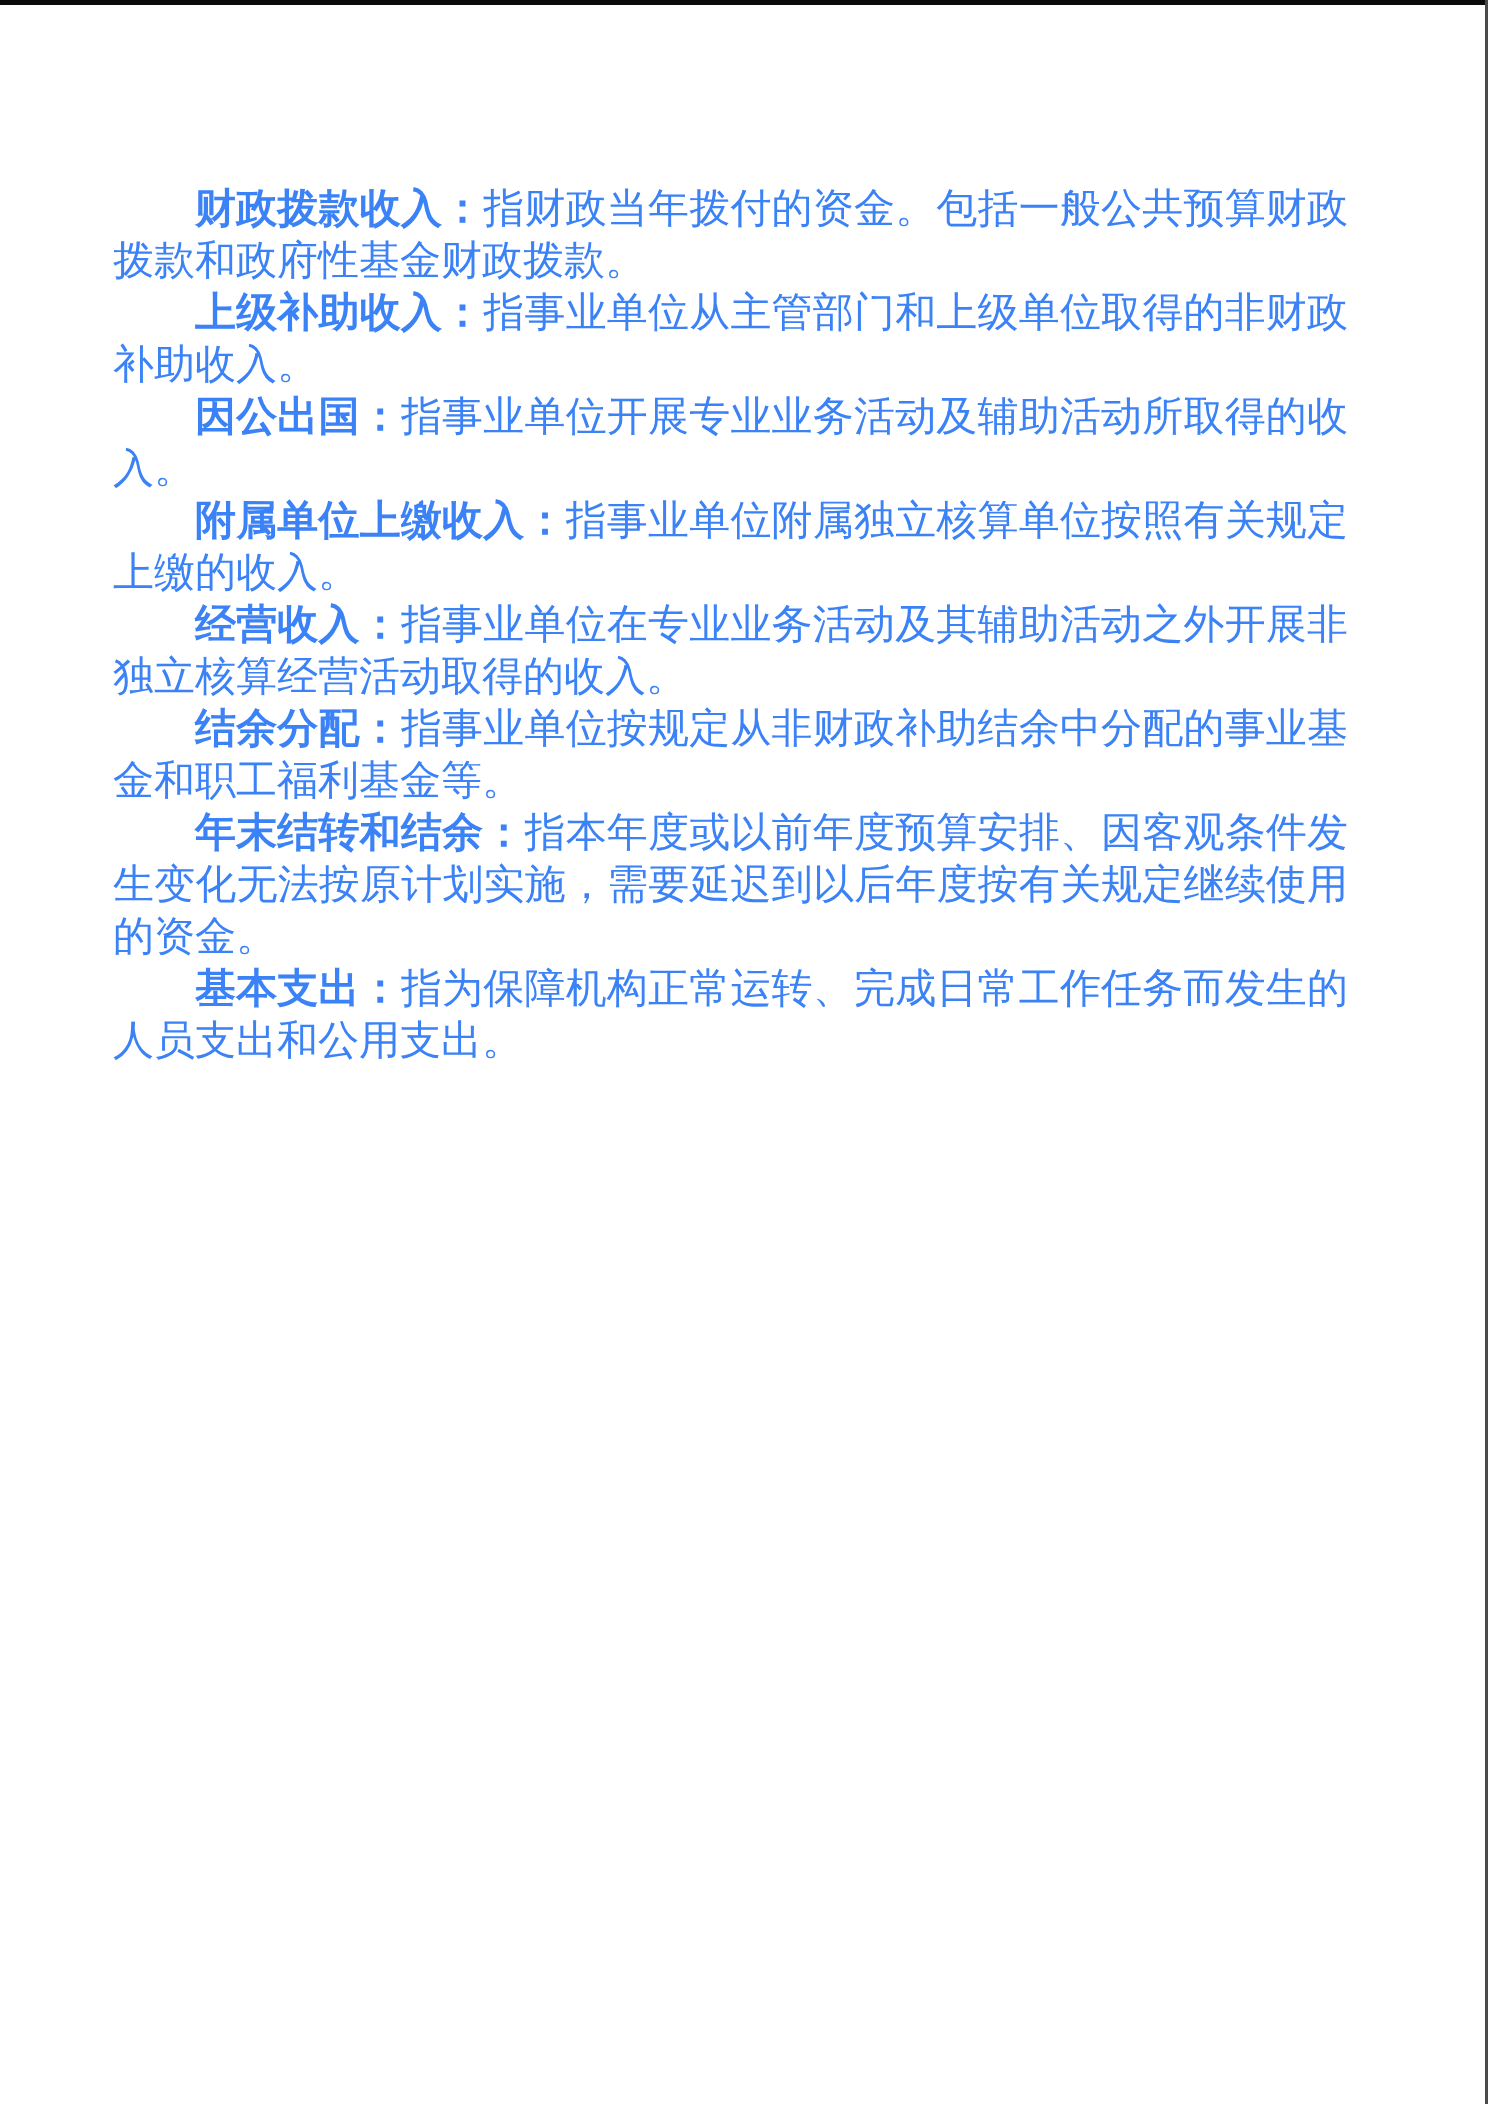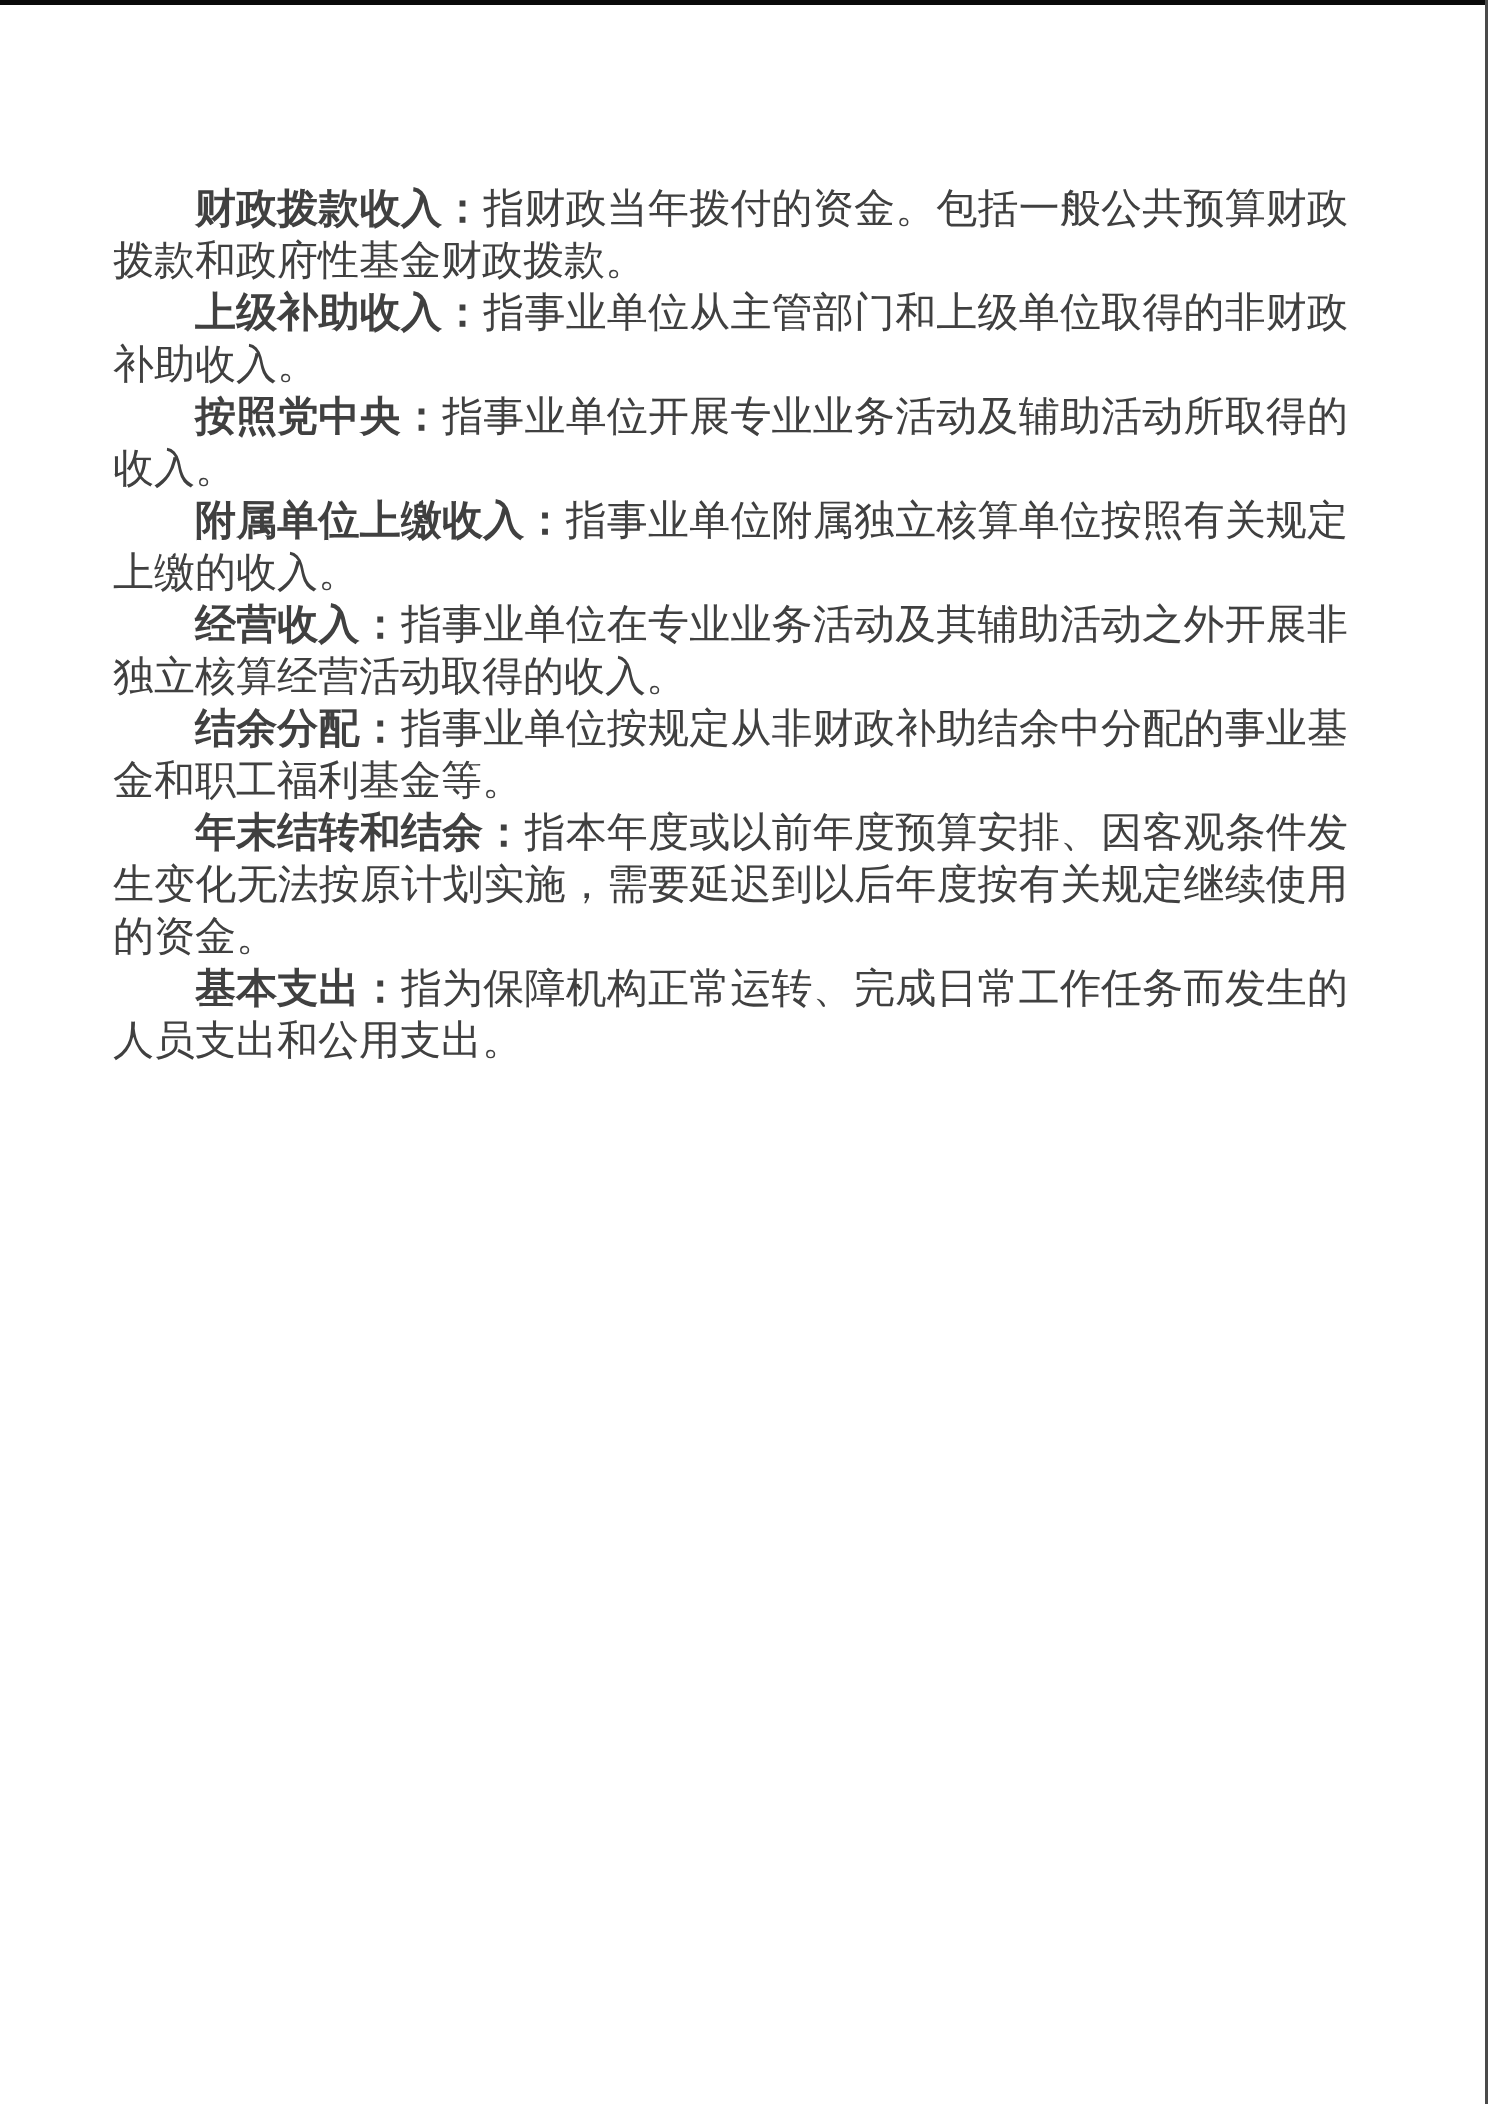--- a/index.html
+++ b/index.html
@@ -24,21 +24,21 @@
     position: absolute;
     top: 0; right: 0;
     width: 3px; height: 2104px;
     background: #4a4a4a;
   }
   .doc-content {
     position: absolute;
     left: 113px;
     top: 182px;
     width: 1235px;
-    color: #404040;
+    color: #3b82f6;
     font-size: 41px;
     line-height: 52px;
     text-align: justify;
   }
   .doc-content p {
     margin: 0;
     padding: 0;
     text-indent: 2em;
     word-break: break-all;
   }
@@ -49,19 +49,19 @@
 </style>
 </head>
 <body>
 
 <div class="scan-edge-top"></div>
 <div class="scan-edge-right"></div>
 
 <div class="doc-content">
   <p><span class="term">财政拨款收入：</span><span>指财政当年拨付的资金。包括一般公共预算财政拨款和政府性基金财政拨款。</span></p>
   <p><span class="term">上级补助收入：</span><span>指事业单位从主管部门和上级单位取得的非财政补助收入。</span></p>
-  <p><span class="term">按照党中央：</span><span>指事业单位开展专业业务活动及辅助活动所取得的收入。</span></p>
+  <p><span class="term">因公出国：</span><span>指事业单位开展专业业务活动及辅助活动所取得的收入。</span></p>
   <p><span class="term">附属单位上缴收入：</span><span>指事业单位附属独立核算单位按照有关规定上缴的收入。</span></p>
   <p><span class="term">经营收入：</span><span>指事业单位在专业业务活动及其辅助活动之外开展非独立核算经营活动取得的收入。</span></p>
   <p><span class="term">结余分配：</span><span>指事业单位按规定从非财政补助结余中分配的事业基金和职工福利基金等。</span></p>
   <p><span class="term">年末结转和结余：</span><span>指本年度或以前年度预算安排、因客观条件发生变化无法按原计划实施，需要延迟到以后年度按有关规定继续使用的资金。</span></p>
   <p><span class="term">基本支出：</span><span>指为保障机构正常运转、完成日常工作任务而发生的人员支出和公用支出。</span></p>
 </div>
 
 </body></html>

